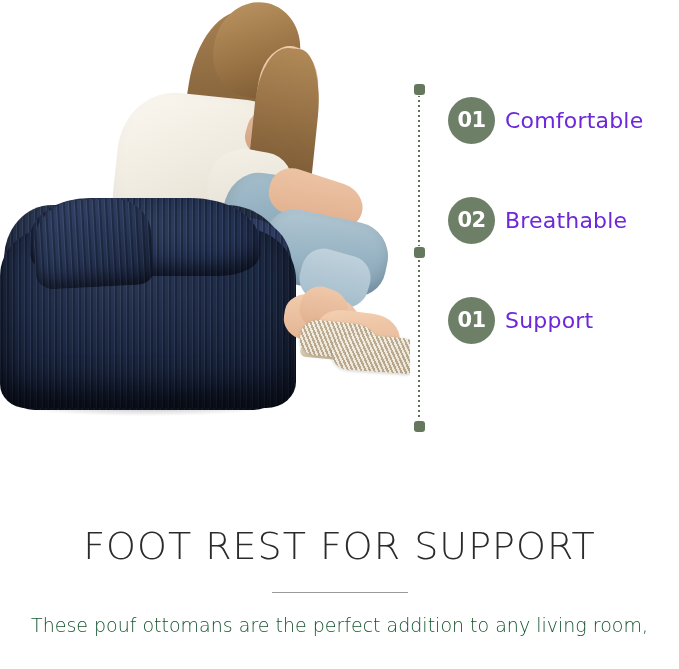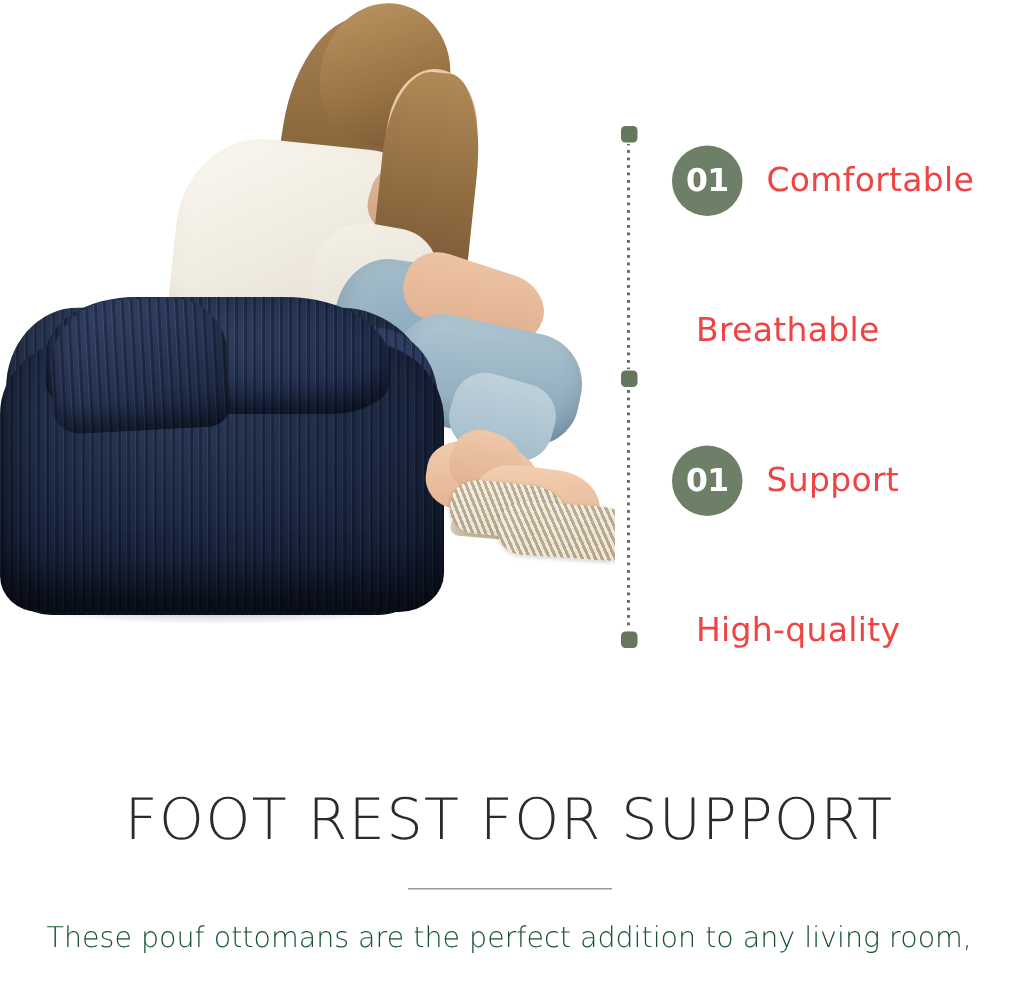--- a/index.html
+++ b/index.html
@@ -187,21 +187,21 @@
   #features{position:absolute;left:448px;top:70px;width:231px;}
   .feature{position:relative;height:100px;display:flex;align-items:center;}
   .badge{
     flex:0 0 auto;width:47px;height:47px;border-radius:50%;
     background:#6d8067;color:#ffffff;
     display:flex;align-items:center;justify-content:center;
     font-family:"DejaVu Sans", sans-serif;
     font-size:21px;font-weight:700;letter-spacing:-0.5px;
   }
   .feature-label{
-    margin-left:16px;color:#ef4444;
+    margin-left:10px;color:#6d28d9;
     font-family:"DejaVu Sans", sans-serif;
     font-size:22px;font-weight:400;letter-spacing:.2px;white-space:nowrap;
   }
 
   
   #bottom{position:absolute;left:0;top:500px;width:679px;text-align:center;}
   #heading{
     color:#2b2b2b;
     font-family:"DejaVu Sans", sans-serif;
     font-size:38px;font-weight:300;letter-spacing:1px;
@@ -260,30 +260,30 @@
   </div>
 
   <div id="features">
 
     <div class="feature">
       <div class="badge">01</div>
       <div class="feature-label">Comfortable</div>
     </div>
 
     <div class="feature">
+      <div class="badge">02</div>
       <div class="feature-label">Breathable</div>
     </div>
 
     <div class="feature">
       <div class="badge">01</div>
       <div class="feature-label">Support</div>
     </div>
 
     <div class="feature">
-      <div class="feature-label">High-quality</div>
     </div>
 
   </div>
 
   <div id="bottom">
     <h1 id="heading">FOOT REST FOR SUPPORT</h1>
     <div id="divider"></div>
     <p id="paragraph">
       <span class="pline">These pouf ottomans are the perfect addition to any living room,</span>
     </p>

